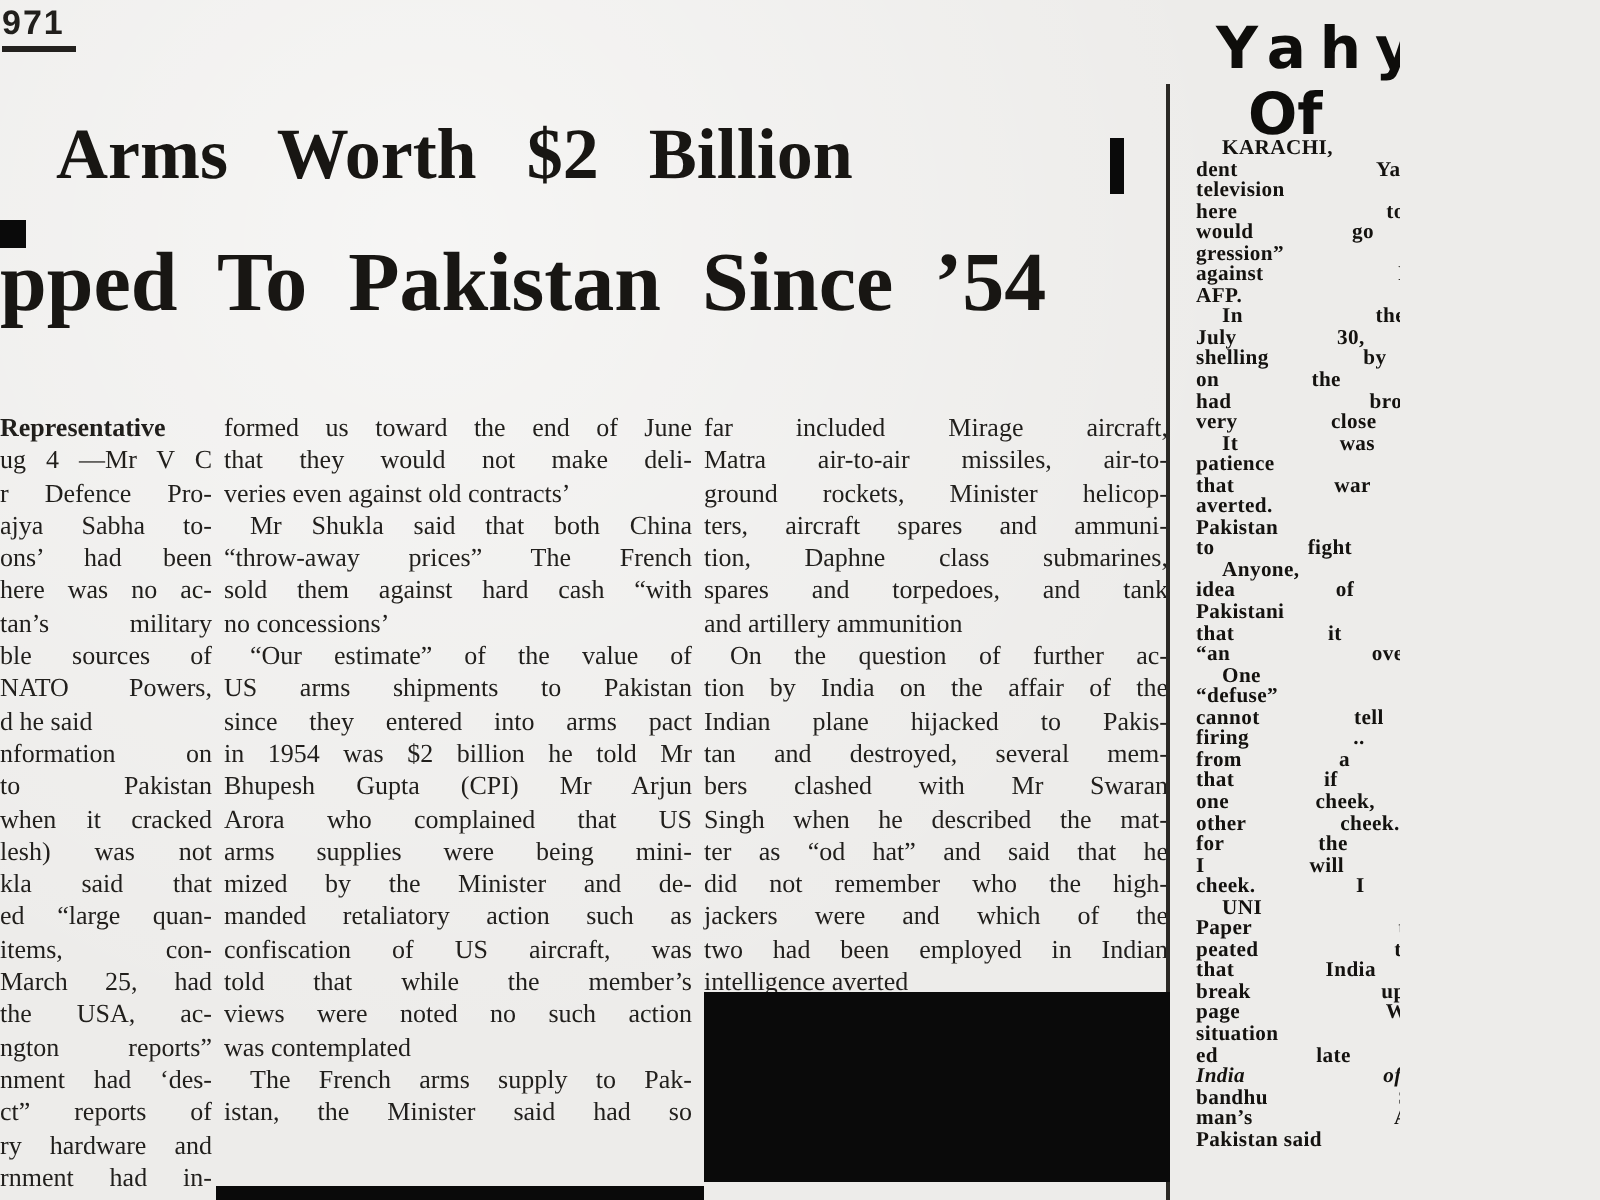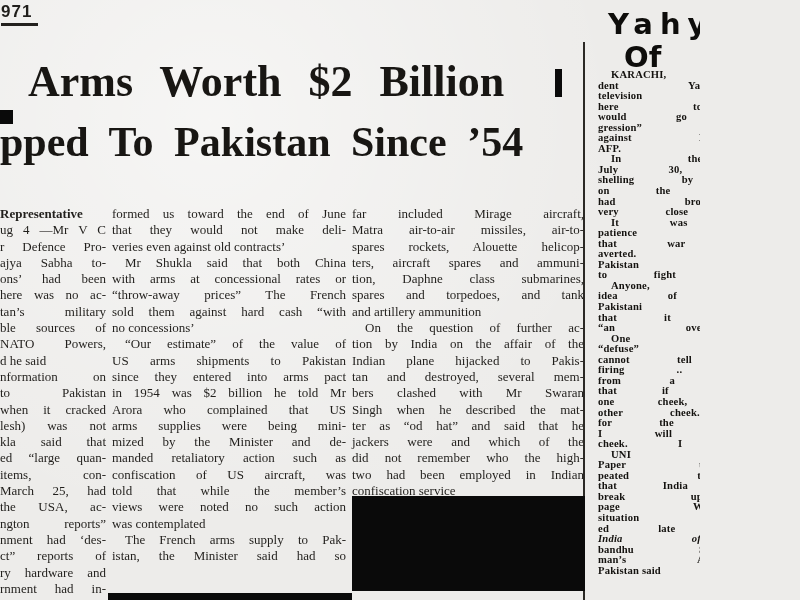--- a/index.html
+++ b/index.html
@@ -12,21 +12,21 @@
         background:
           radial-gradient(circle at 30% 20%, rgba(255,255,255,.5), rgba(0,0,0,0) 60%),
           var(--paper);
         color:var(--ink);}
   
   #year{position:absolute;left:1px;top:2px;font-family:"Liberation Sans",sans-serif;
         font-weight:bold;font-size:17px;letter-spacing:1px;border-bottom:3px solid #23211e;
         padding:0 6px 1px 0;}
   
   .hl{position:absolute;left:0;font-weight:bold;white-space:nowrap;color:#181613;}
-  #hl1{top:56px;left:28px;font-size:44px;word-spacing:16px;letter-spacing:0px;}
+  #hl1{top:56px;left:28px;font-size:36px;word-spacing:16px;letter-spacing:0px;}
   #hl2{top:118px;left:0px;font-size:42px;word-spacing:10px;}
   
   .ncol{position:absolute;top:206px;font-size:13px;line-height:16.3px;color:var(--ink);}
   #col1{left:0px;width:106px;}
   #col2{left:112px;width:234px;}
   #col3{left:352px;width:232px;}
   .bl{text-align:justify;text-align-last:justify;white-space:normal;}
   .bl.fl{text-align-last:left;}
   .bl.ind{text-indent:13px;}
   .bl.it{font-style:italic;font-weight:bold;}
@@ -84,58 +84,58 @@
       <div class="bl">nment had ‘des-</div>
       <div class="bl">ct” reports of</div>
       <div class="bl">ry hardware and</div>
       <div class="bl">rnment had in-</div>
     </div>
   <div id="col2" class="ncol">
       <div class="bl">formed us toward the end of June</div>
       <div class="bl">that they would not make deli-</div>
       <div class="bl fl">veries even against old contracts’</div>
       <div class="bl ind">Mr Shukla said that both China</div>
-      <div class="bl">with arms at concessional rates or</div>
       <div class="bl">“throw-away prices” The French</div>
       <div class="bl">sold them against hard cash “with</div>
       <div class="bl fl">no concessions’</div>
       <div class="bl ind">“Our estimate” of the value of</div>
       <div class="bl">US arms shipments to Pakistan</div>
       <div class="bl">since they entered into arms pact</div>
       <div class="bl">in 1954 was $2 billion he told Mr</div>
+      <div class="bl">Bhupesh Gupta (CPI) Mr Arjun</div>
       <div class="bl">Arora who complained that US</div>
       <div class="bl">arms supplies were being mini-</div>
       <div class="bl">mized by the Minister and de-</div>
       <div class="bl">manded retaliatory action such as</div>
       <div class="bl">confiscation of US aircraft, was</div>
       <div class="bl">told that while the member’s</div>
       <div class="bl">views were noted no such action</div>
       <div class="bl fl">was contemplated</div>
       <div class="bl ind">The French arms supply to Pak-</div>
       <div class="bl">istan, the Minister said had so</div>
     </div>
   <div id="col3" class="ncol">
       <div class="bl">far included Mirage aircraft,</div>
       <div class="bl">Matra air-to-air missiles, air-to-</div>
-      <div class="bl">spares rockets, Alouette helicop-</div>
+      <div class="bl">ground rockets, Minister helicop-</div>
       <div class="bl">ters, aircraft spares and ammuni-</div>
       <div class="bl">tion, Daphne class submarines,</div>
       <div class="bl">spares and torpedoes, and tank</div>
       <div class="bl fl">and artillery ammunition</div>
       <div class="bl ind">On the question of further ac-</div>
       <div class="bl">tion by India on the affair of the</div>
       <div class="bl">Indian plane hijacked to Pakis-</div>
       <div class="bl">tan and destroyed, several mem-</div>
       <div class="bl">bers clashed with Mr Swaran</div>
       <div class="bl">Singh when he described the mat-</div>
       <div class="bl">ter as “od hat” and said that he</div>
+      <div class="bl">did not remember who the high-</div>
       <div class="bl">jackers were and which of the</div>
-      <div class="bl">did not remember who the high-</div>
       <div class="bl">two had been employed in Indian</div>
-      <div class="bl fl">confiscation service</div>
+      <div class="bl fl">intelligence averted</div>
     </div>
 
   <div id="vrule"></div>
 
   <div id="side-hl">
     <div id="shl1" class="shl-row">
       <span class="w1">Yahya</span>
       <span class="w2">T</span>
     </div>
     <div id="shl2" class="shl-row">

